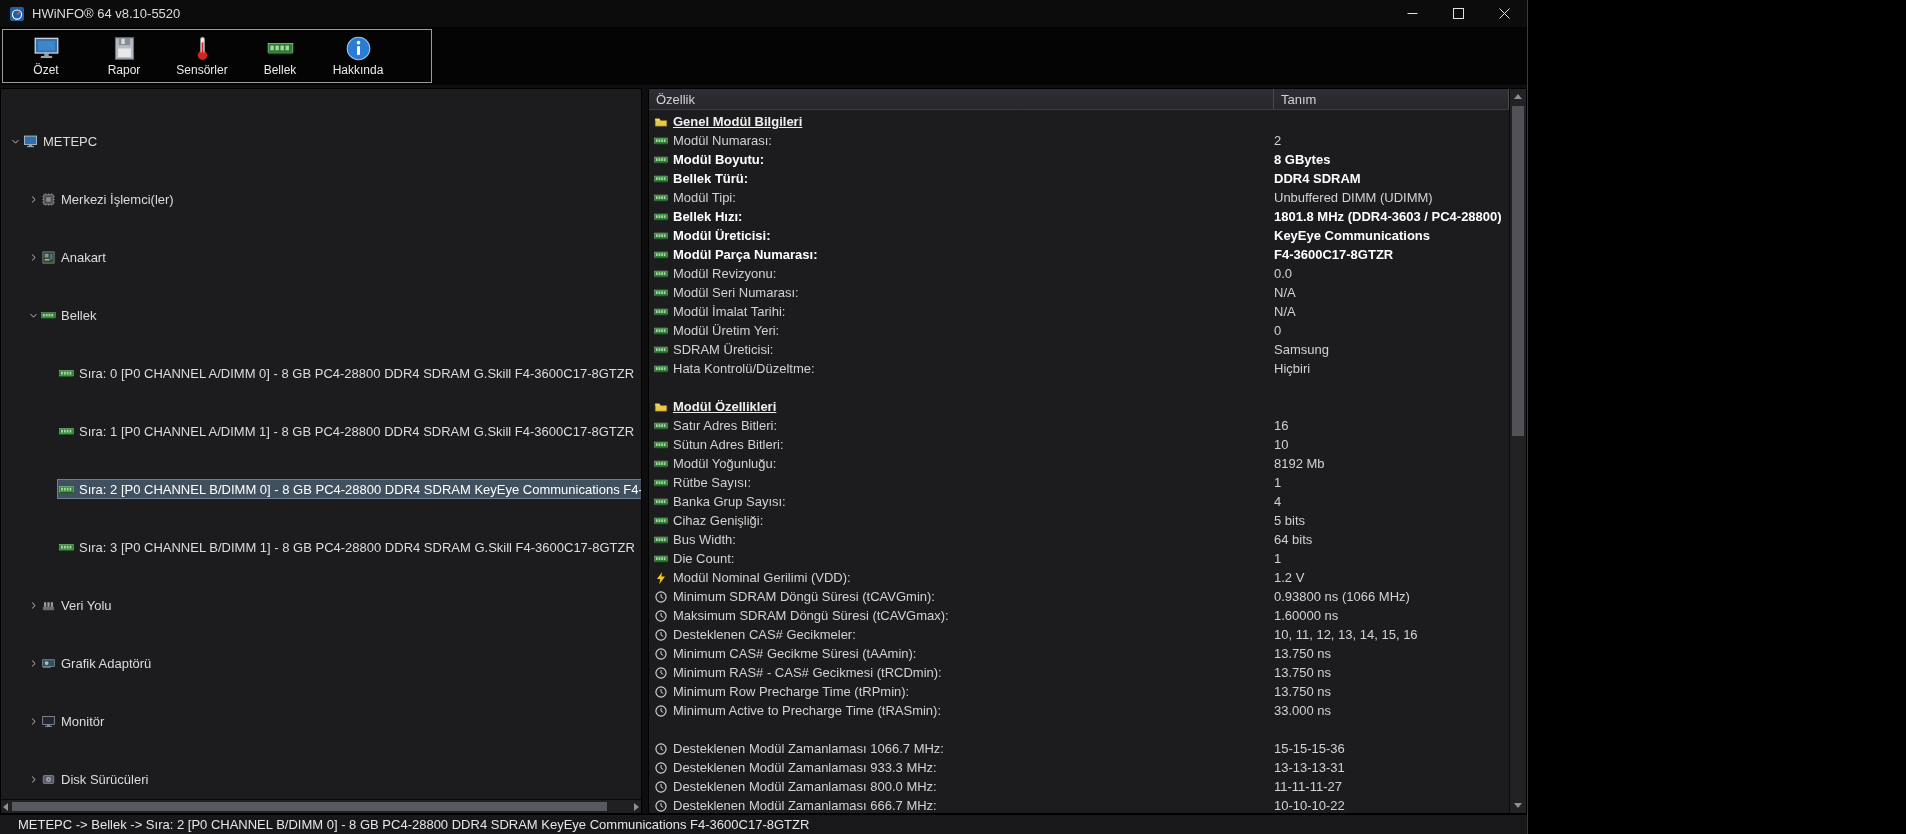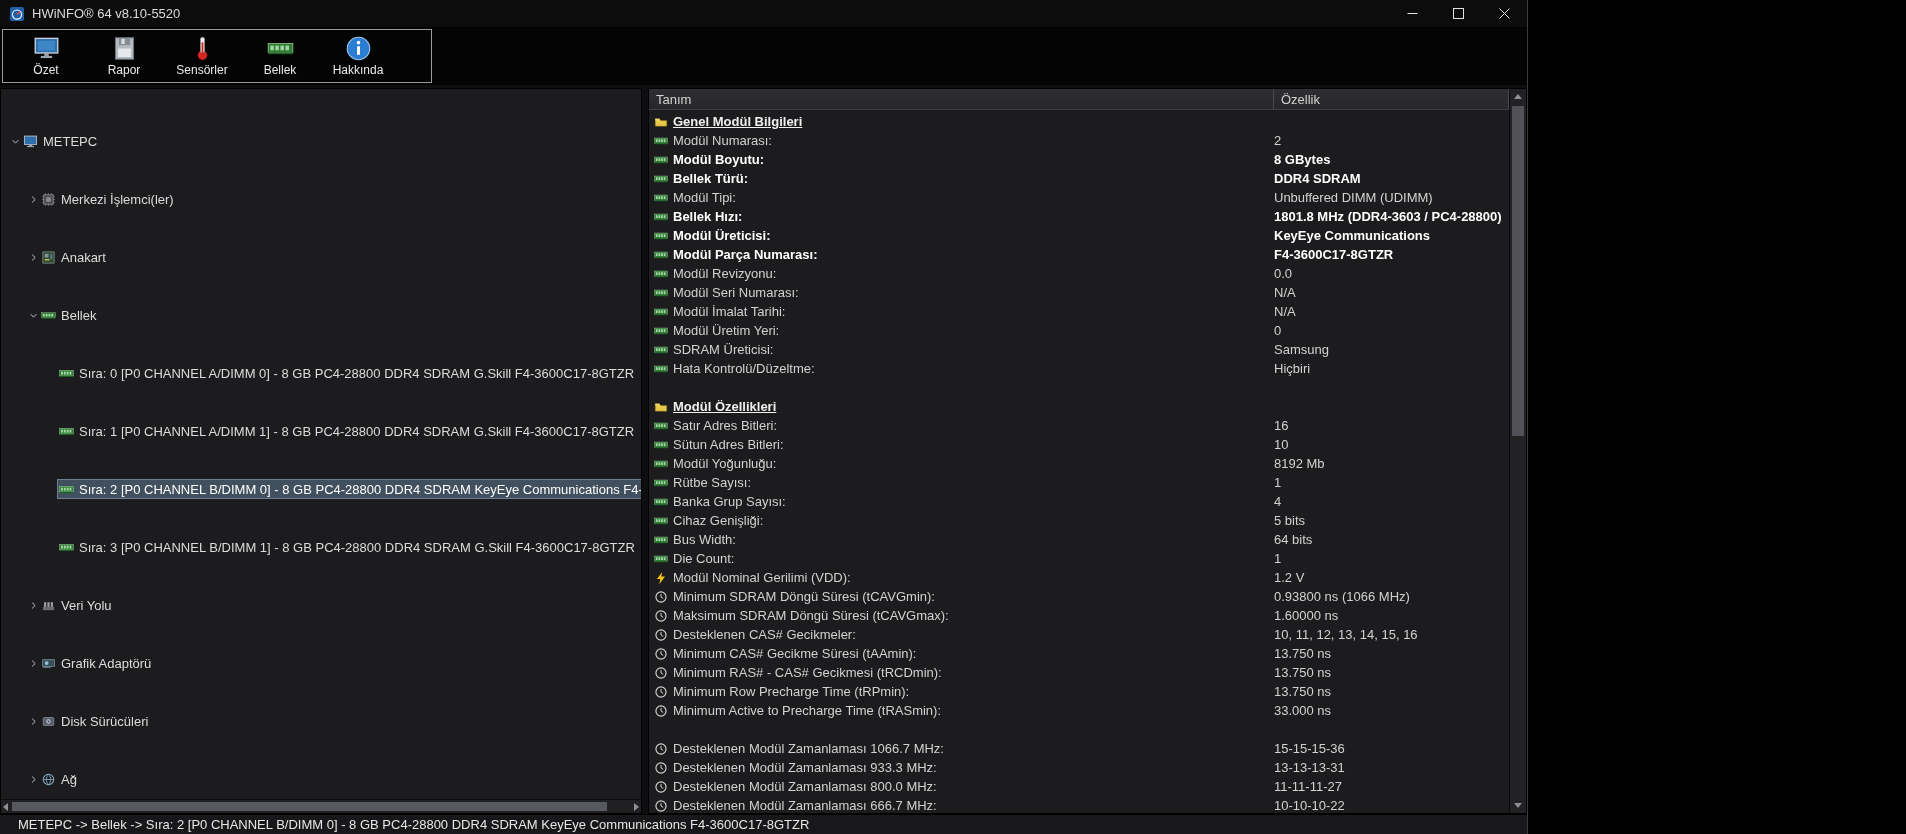--- a/index.html
+++ b/index.html
@@ -341,20 +341,37 @@
           </div>
           <div class="tree-row" style="padding-left: 25px;">
             <span class="tree-arrow">
               <svg viewBox="0 0 16 16">
                 <path d="M6 3.8L10.4 8L6 12.2" stroke="#c2c2c2" stroke-width="1.4" fill="none"></path>
               </svg>
             </span>
             <span class="tree-content">
               <span class="tree-icon">
                 <svg viewBox="0 0 16 16">
+                  <rect x="1.8" y="2.6" width="12.4" height="8.6" fill="#20242e" stroke="#98a0aa" stroke-width="0.8"></rect>
+                  <rect x="6.4" y="11.2" width="3.2" height="1.5" fill="#8890a0"></rect>
+                  <rect x="4.4" y="12.7" width="7.2" height="1.1" fill="#8890a0"></rect>
+                </svg>
+              </span>
+              <span class="tree-label">Monitör</span>
+            </span>
+          </div>
+          <div class="tree-row" style="padding-left: 25px;">
+            <span class="tree-arrow">
+              <svg viewBox="0 0 16 16">
+                <path d="M6 3.8L10.4 8L6 12.2" stroke="#c2c2c2" stroke-width="1.4" fill="none"></path>
+              </svg>
+            </span>
+            <span class="tree-content">
+              <span class="tree-icon">
+                <svg viewBox="0 0 16 16">
                   <rect x="2.4" y="3.8" width="11.2" height="8.4" rx="1" fill="#565a66" stroke="#9aa0ac" stroke-width="0.7"></rect>
                   <circle cx="8" cy="8" r="2.6" fill="#a0a6b2"></circle>
                   <circle cx="8" cy="8" r="0.8" fill="#33363e"></circle>
                 </svg>
               </span>
               <span class="tree-label">Disk Sürücüleri</span>
             </span>
           </div>
           <div class="tree-row" style="padding-left: 25px;">
             <span class="tree-arrow">
@@ -413,22 +430,22 @@
         </div>
         <span class="harr right"></span>
       </div>
     </div>
 
     <div class="splitter"></div>
 
     <div class="details-panel">
       <div class="details-content">
         <div class="col-headers">
+          <div class="col-h">Özellik</div>
           <div class="col-h">Tanım</div>
-          <div class="col-h">Özellik</div>
         </div>
         <div class="d-rows" id="detail-rows">
             <div class="d-row section">
               <span class="d-icon">
                 <svg viewBox="0 0 16 16">
                   <path d="M1.4 4.2h4.6l1.5 2h7.1v6.6H1.4z" fill="#e8c84a" stroke="#7a6616" stroke-width="0.6"></path>
                   <path d="M1.4 4.2h4.6l1.5 2H1.4z" fill="#f2d76e"></path>
                 </svg>
               </span>
               <span class="d-prop">Genel Modül Bilgileri</span>

